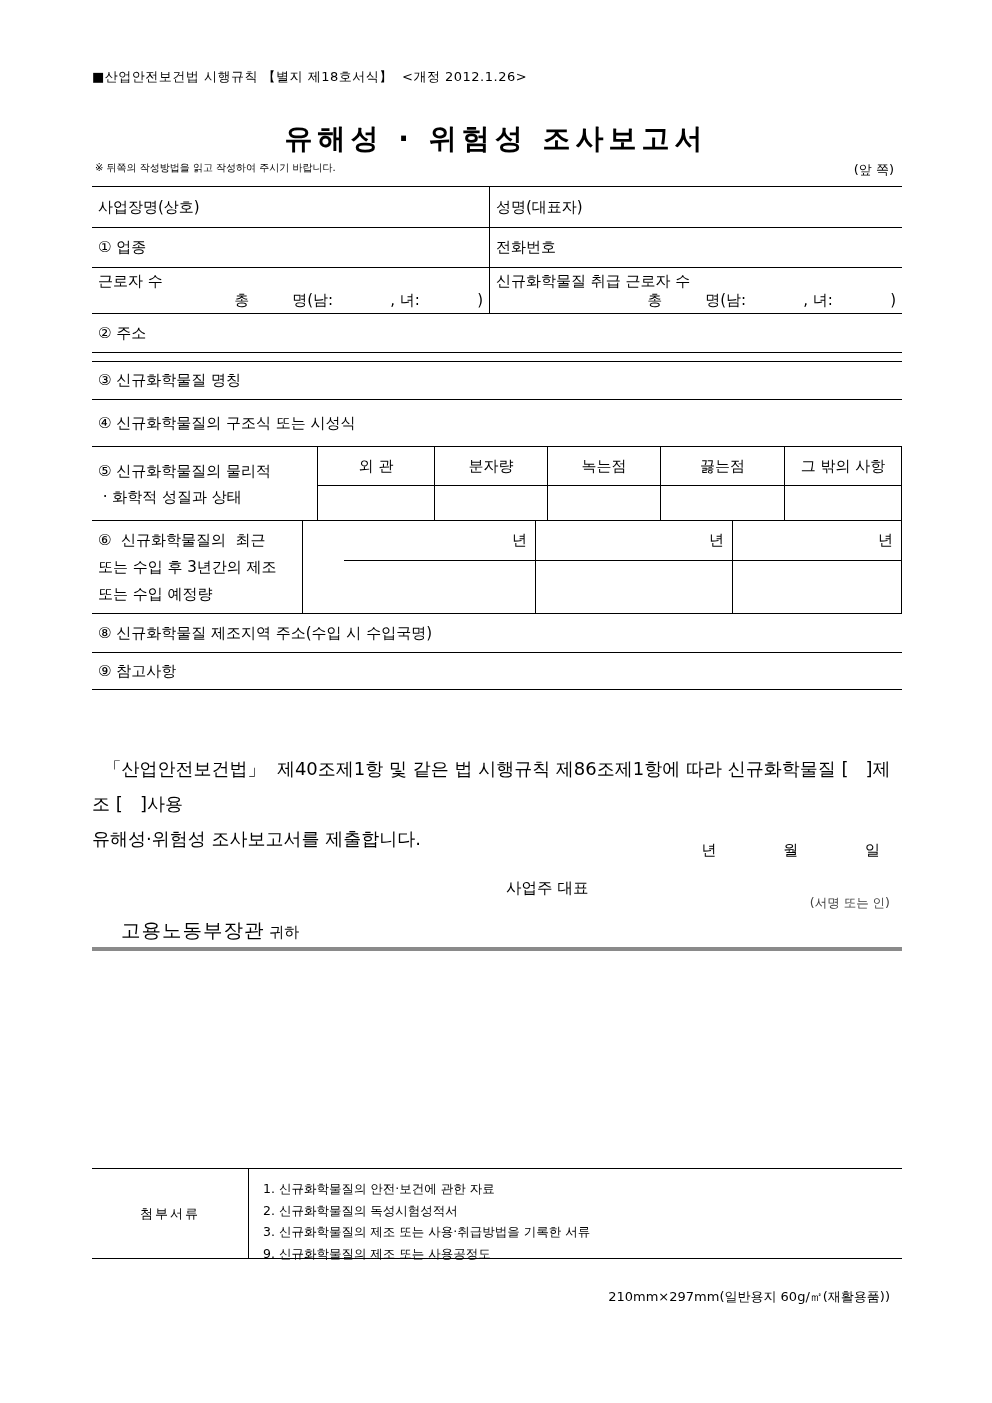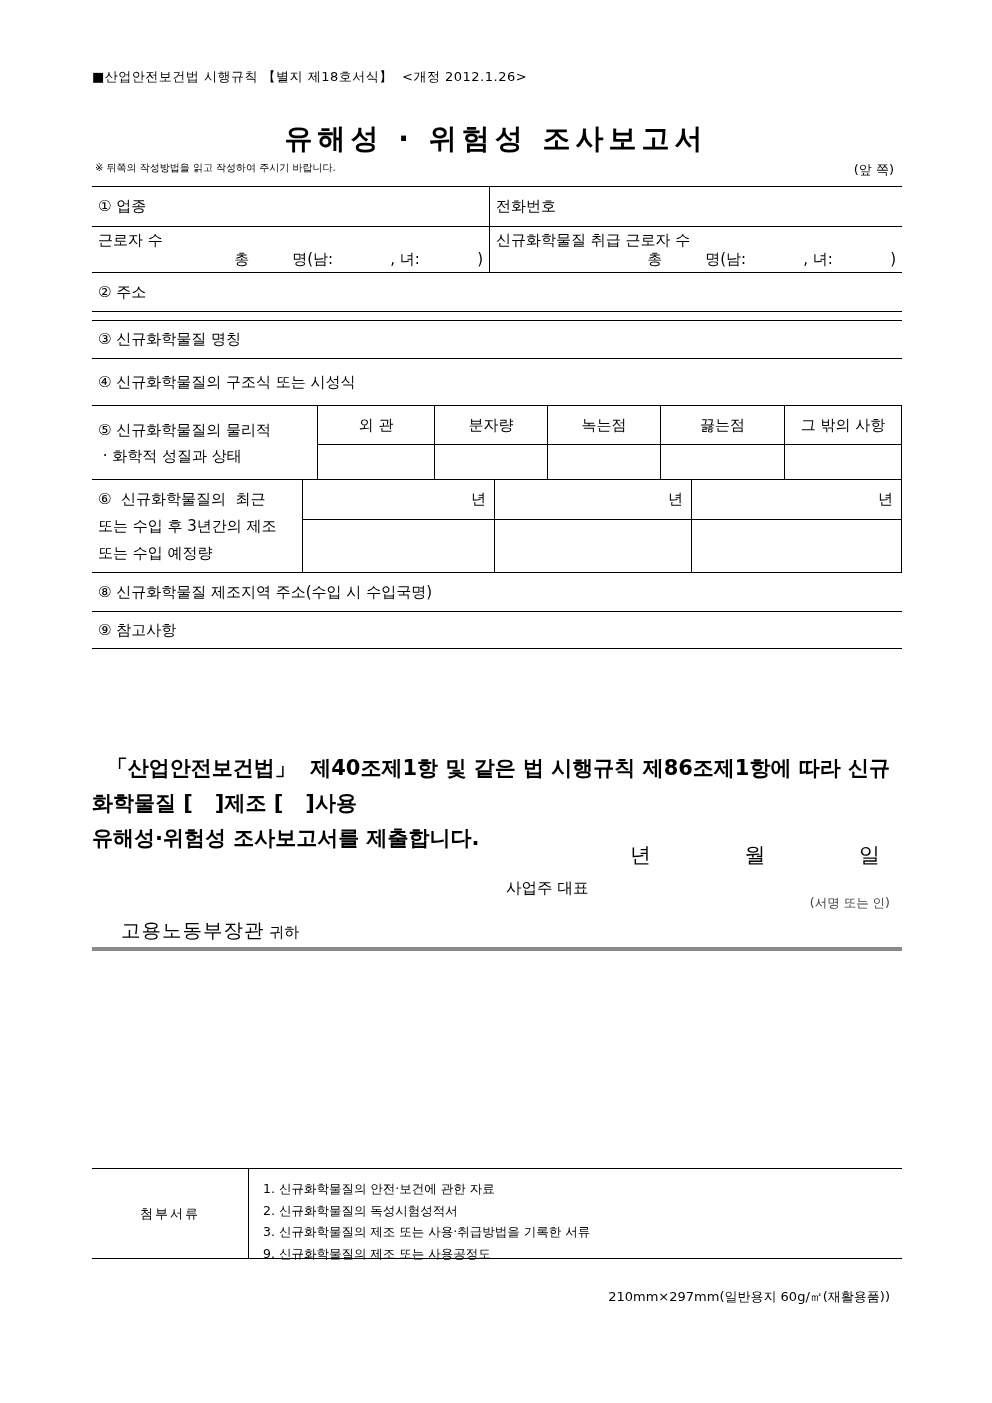--- a/index.html
+++ b/index.html
@@ -20,35 +20,35 @@
   .main-table { position:absolute; left:92px; top:186px; width:810px; border-top:1px solid #000; font-size:15px; }
   .t-row { display:flex; border-bottom:1px solid #000; position:relative; }
   .cell { display:flex; align-items:center; padding:2px 6px; }
   .cell-l { width:398px; border-right:1px solid #000; }
   .cell-r { flex:1; }
   .two-line { flex-direction:column; align-items:stretch; justify-content:space-between; padding:4px 6px 5px 6px; }
   .two-line .line2 { text-align:right; }
 
   .r1 { height:41px; } .r2 { height:40px; } .r3 { height:46px; }
   .r4 { height:39px; } .rspacer { height:9px; } .r5 { height:38px; }
-  .r6 { height:47px; } .r7 { height:74px; } .r8 { height:93px; }
+  .r6 { height:47px; } .r7 { height:74px; } .r8 { height:93px;gap:41px; }
   .r9 { height:38px; } .r10 { height:39px;text-align:right; } .r11 { height:37px; }
 
   .label-cell-5 { width:226px; border-right:1px solid #000; display:flex; flex-direction:column; justify-content:center; padding:0 4px 0 6px; line-height:26px; }
   .props-grid { flex:1; display:grid; grid-template-columns:117px 113px 113px 124px 1fr; grid-template-rows:39px 1fr; }
   .props-grid > div { border-right:1px solid #000; }
   .props-grid > div.hcell { border-bottom:1px solid #000; display:flex; align-items:center; justify-content:center; }
 
   .label-cell-6 { width:211px; border-right:1px solid #000; display:flex; flex-direction:column; justify-content:center; padding:0 2px 0 6px; line-height:27px; }
   .prod-grid { flex:1; display:grid; grid-template-columns:192px 197px 1fr; grid-template-rows:40px 1fr; }
   .prod-grid > div { border-right:1px solid #000; }
   .prod-grid > div.ycell { border-bottom:1px solid #000; text-align:right; padding:10px 8px 0 0; }
 
-  .declaration { left:92px; top:751px; width:810px; font-size:21px; line-height:35px;font-weight:bold; }
-  .date-line { left:92px; top:841px; width:788px; text-align:right; font-size:21px; }
+  .declaration { left:92px; top:751px; width:810px; font-size:18px; line-height:35px; }
+  .date-line { left:92px; top:841px; width:788px; text-align:right; font-size:15px; }
   .signer { left:506px; top:878px; font-size:15.5px;text-align:center; }
   .sign-note { right:102px; top:895px; font-size:12.5px; color:#404040; }
   .recipient-line { left:121px; top:917px; }
   .recipient-line .big { font-size:19.5px; letter-spacing:1px; }
   .recipient-line .small { font-size:15px; }
   .thick-rule { left:92px; top:947px; width:810px; height:4px; background:#8a8a8a; }
 
   .attach-box { left:92px; top:1168px; width:810px; height:91px; border-top:1px solid #000; border-bottom:1px solid #000; display:flex; }
   .attach-label { width:157px; border-right:1px solid #000; display:flex; align-items:center; justify-content:center; font-size:13px; letter-spacing:2px; }
   .attach-items { flex:1; padding:9px 0 0 14px; font-size:12.5px; line-height:21.5px; }
@@ -60,20 +60,28 @@
 
 <div class="page">
 
   <div class="abs form-ref pre">■산업안전보건법 시행규칙 【별지 제18호서식】  &lt;개정 2012.1.26&gt;</div>
   <div class="abs page-title">유해성 · 위험성 조사보고서</div>
   <div class="abs fill-note">※ 뒤쪽의 작성방법을 읽고 작성하여 주시기 바랍니다.</div>
   <div class="abs page-side">(앞 쪽)</div>
 
   <div class="main-table">
 
+    <div class="t-row r1">
+      <div class="cell cell-l">
+        <span>사업장명(상호)</span>
+      </div>
+      <div class="cell cell-r">
+        <span>성명(대표자)</span>
+      </div>
+    </div>
 
     <div class="t-row r2">
       <div class="cell cell-l">
         <span>① 업종</span>
       </div>
       <div class="cell cell-r">
         <span>전화번호</span>
       </div>
     </div>
 

